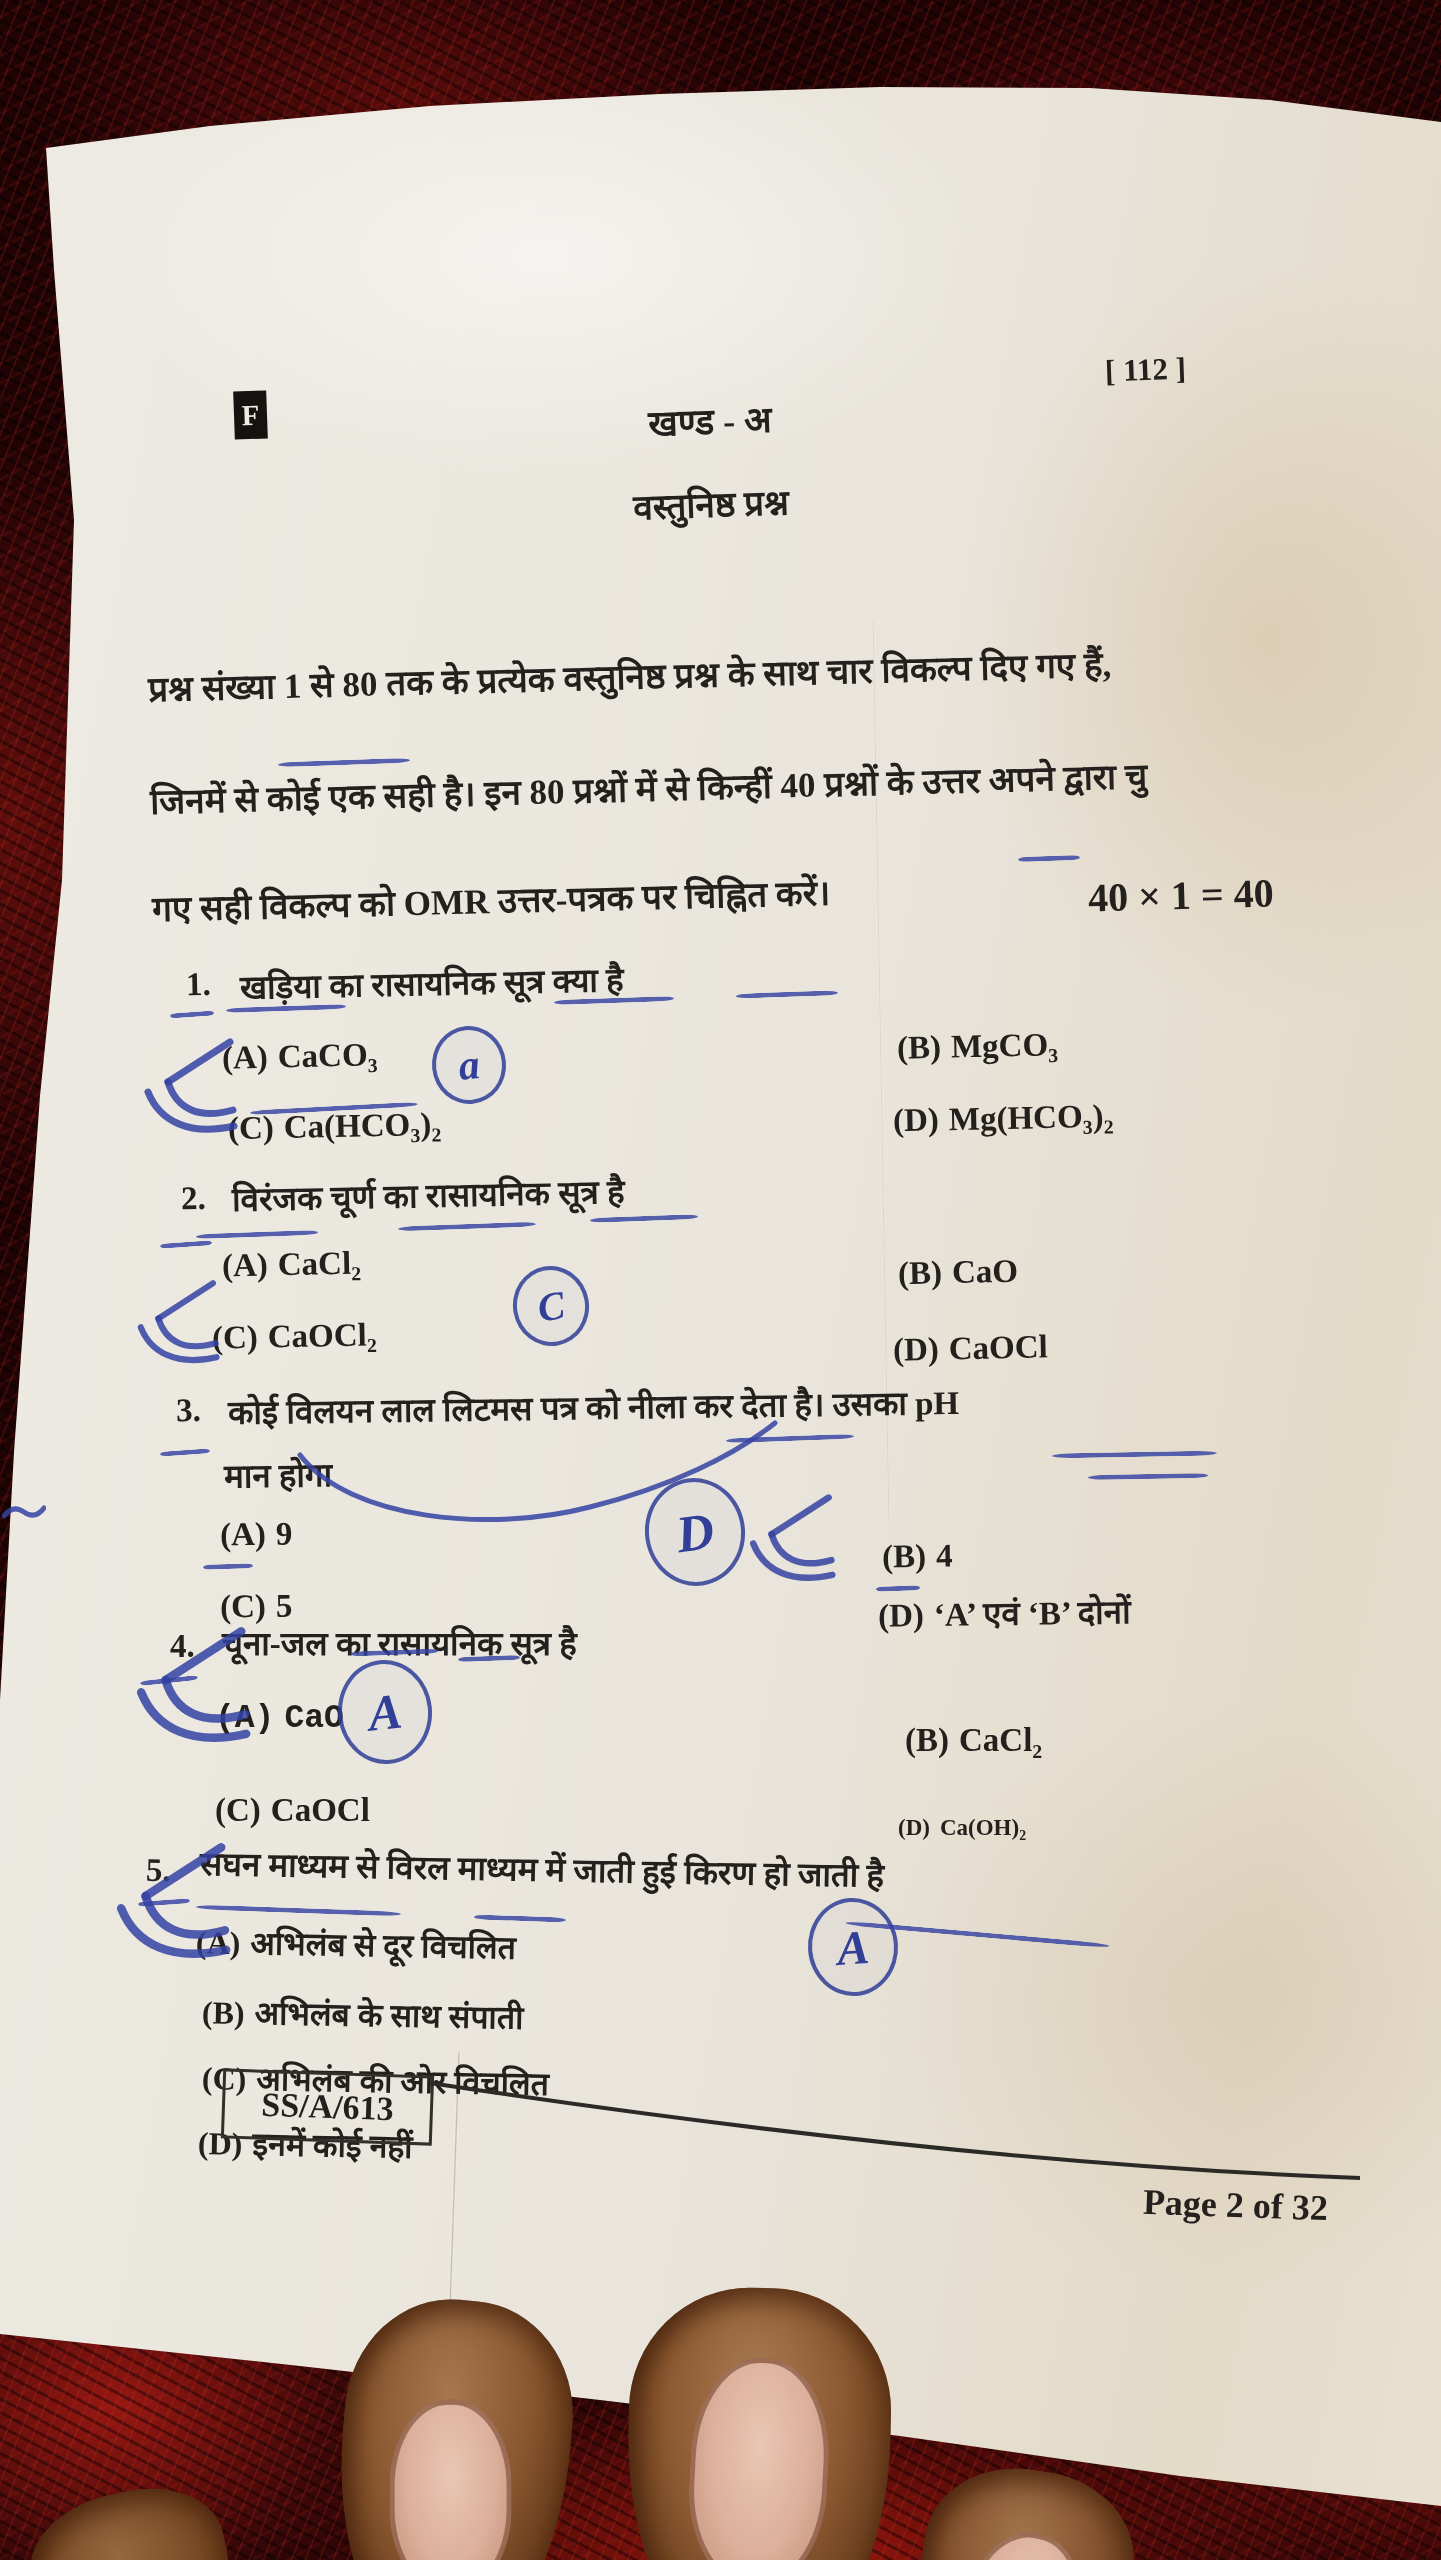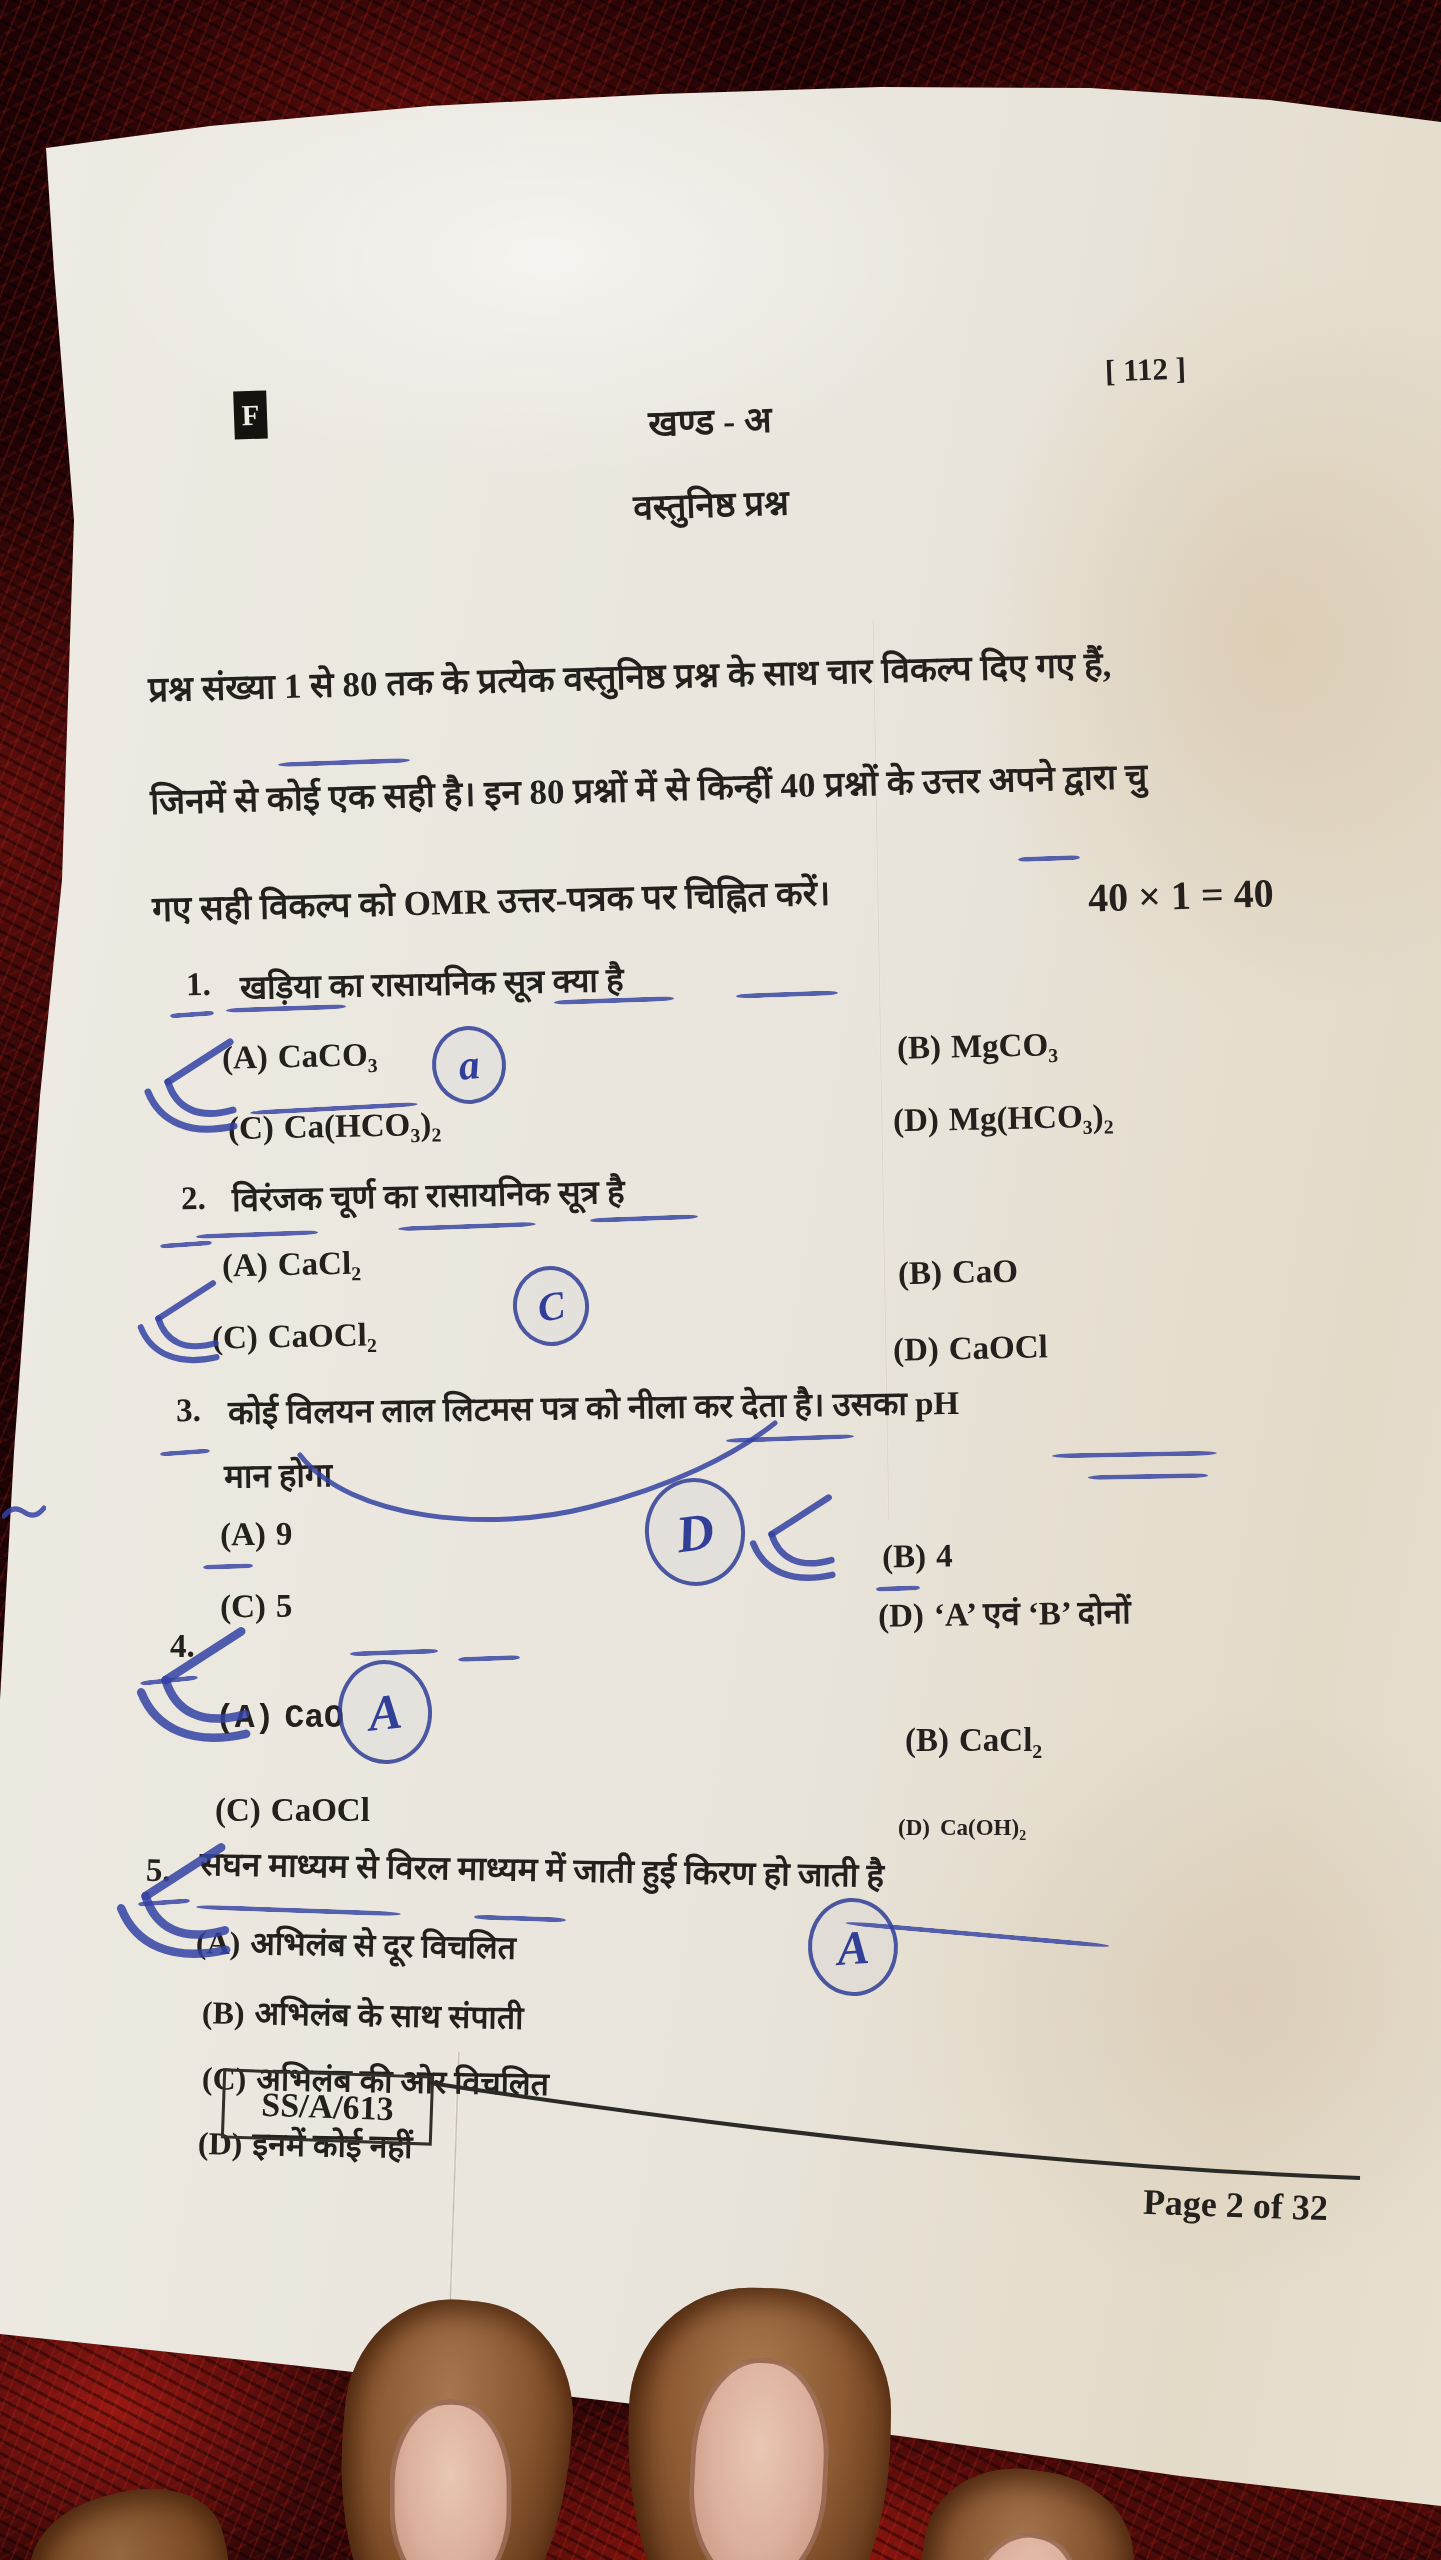--- a/index.html
+++ b/index.html
@@ -101,20 +101,21 @@
   <div class="txt" style="left:220px;top:1516px;font-size:33px;transform:rotate(-0.8deg);">
     <span class="optlbl">(A)</span><span>9</span></div>
   <div class="txt" style="left:882px;top:1538px;font-size:33px;transform:rotate(-0.8deg);">
     <span class="optlbl">(B)</span><span>4</span></div>
   <div class="txt" style="left:220px;top:1588px;font-size:33px;transform:rotate(-0.8deg);">
     <span class="optlbl">(C)</span><span>5</span></div>
   <div class="txt" style="left:878px;top:1590px;font-size:33px;transform:rotate(-0.8deg);">
     <span class="optlbl">(D)</span><span>‘A’ एवं ‘B’ दोनों</span></div>
 
   <div class="txt" style="left:170px;top:1628px;font-size:33px;">4.</div>
+  <div class="txt" style="left:222px;top:1620px;font-size:33px;">चूना-जल का रासायनिक सूत्र है</div>
   <div class="txt" style="left:215px;top:1700px;font-size:33px;font-family:Liberation Mono, monospace;">
     <span class="optlbl">(A)</span><span>CaO</span></div>
   <div class="txt" style="left:905px;top:1722px;font-size:33px;font-family:Liberation Serif, serif;">
     <span class="optlbl">(B)</span><span>CaCl₂</span></div>
   <div class="txt" style="left:215px;top:1792px;font-size:33px;">
     <span class="optlbl">(C)</span><span>CaOCl</span></div>
   <div class="txt" style="left:898px;top:1815px;font-size:23px;">
     <span class="optlbl">(D)</span><span>Ca(OH)₂</span></div>
 
   <div class="txt" style="left:146px;top:1852px;font-size:33px;transform:rotate(1deg);">5.</div>

